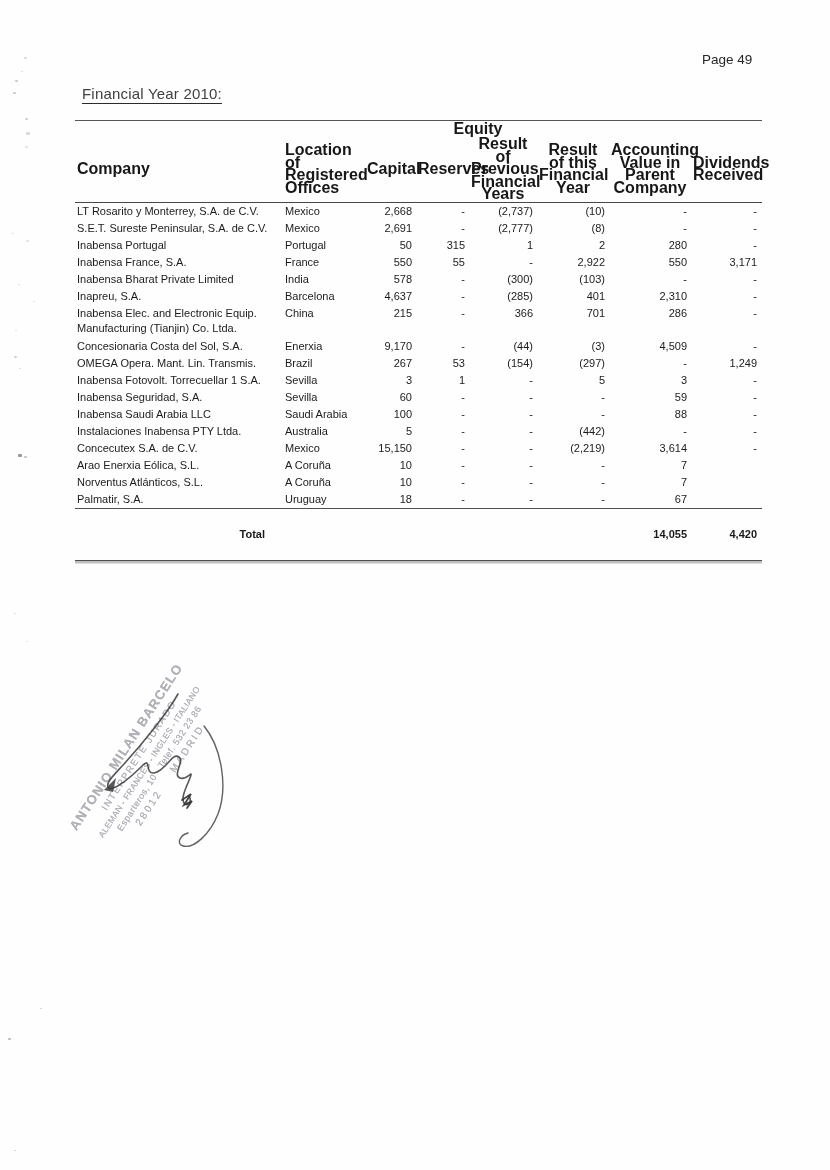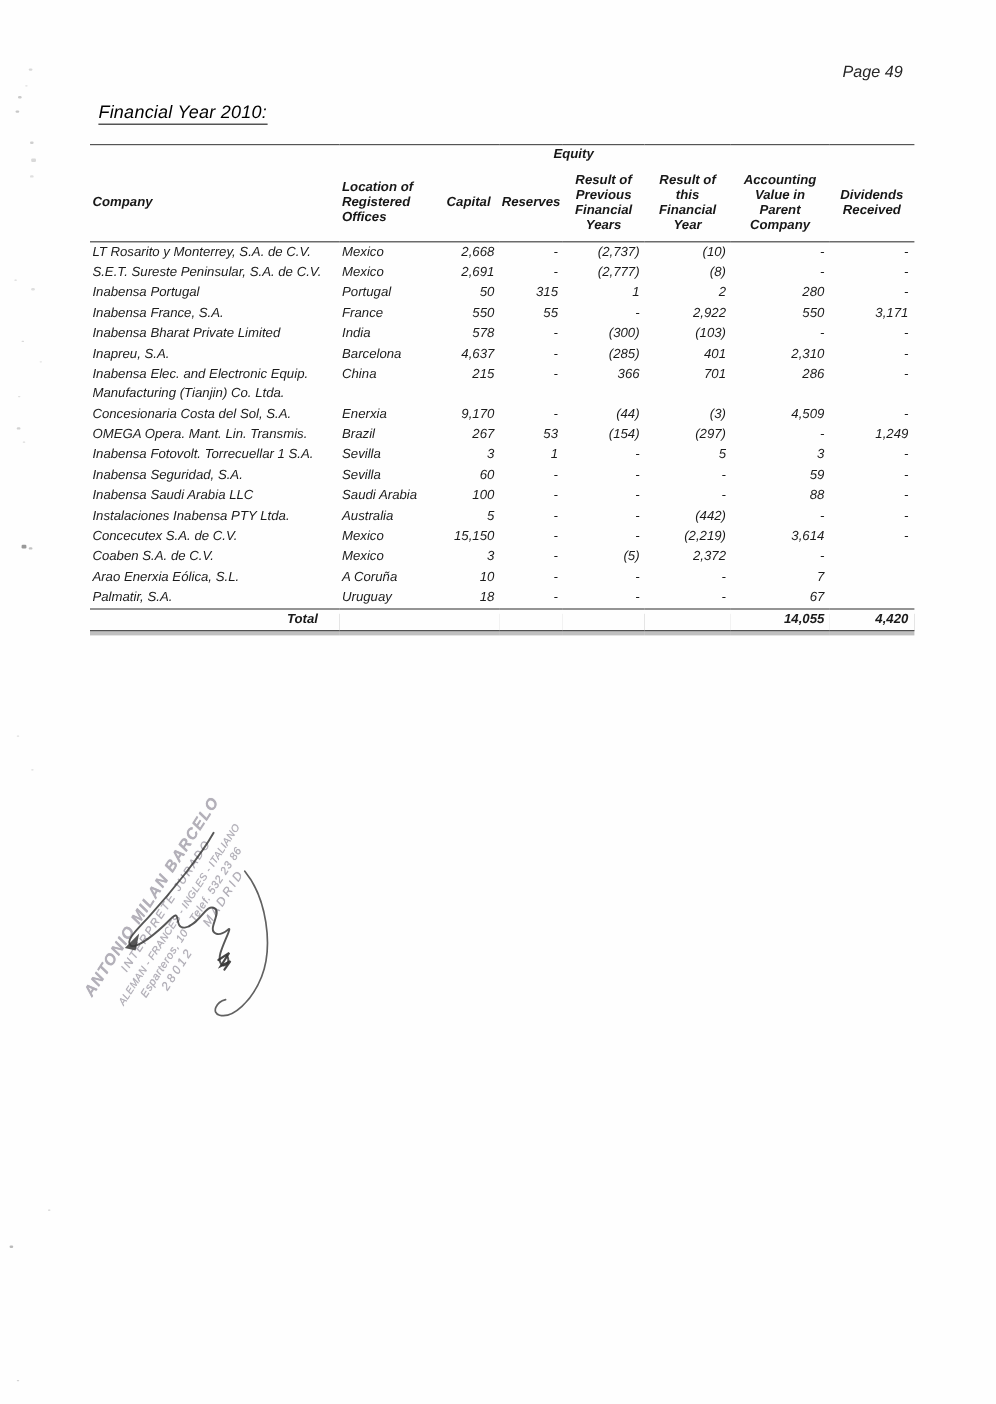--- a/index.html
+++ b/index.html
@@ -1,57 +1,57 @@
 <!DOCTYPE html>
 <html><head>
 <meta charset="utf-8">
 <title>Page 49</title>
 <style>
   html,body{margin:0;padding:0;}
   body{
     width:830px;height:1170px;background:#ffffff;
     font-family:"Liberation Sans",sans-serif;color:#1b1b1b;
   }
-  .page{position:relative;width:830px;height:1170px;background:#fefefe;overflow:hidden;font-style:italic;}
+  .page{position:relative;width:830px;height:1170px;background:#fefefe;overflow:hidden;}
 
   .page-number{position:absolute;left:702px;top:52px;font-size:13.5px;color:#262626;}
 
-  .doc-title{position:absolute;left:82px;top:85px;font-size:15px;color:#000000;}
+  .doc-title{position:absolute;left:82px;top:85px;font-size:15px;color:#404040;}
   .doc-title span{border-bottom:1.5px solid #2b2b2b;padding-bottom:1px;letter-spacing:0.2px;}
 
   
   .fin-table{
     position:absolute;left:75px;top:120px;width:687px;
     border-collapse:collapse;table-layout:fixed;
     border-top:1.5px solid #555;
   }
   .fin-table col.c-company{width:208px;}
   .fin-table col.c-location{width:82px;}
   .fin-table col.c-capital{width:51px;}
   .fin-table col.c-reserves{width:53px;}
   .fin-table col.c-resprev{width:68px;}
   .fin-table col.c-resthis{width:72px;}
   .fin-table col.c-account{width:82px;}
   .fin-table col.c-divid{width:71px;}
 
-  thead th{font-weight:bold;font-size:11px;line-height:12.5px;padding:1px 2px;color:#171717;}
+  thead th{font-weight:bold;font-size:16px;line-height:12.5px;padding:1px 2px;color:#171717;}
   .group-row th{height:13px;vertical-align:top;padding-top:2px;}
   .group-row .equity{text-align:center;position:relative;left:-9px;}
   .head-row th{height:62px;text-align:center;vertical-align:middle;border-bottom:1.5px solid #474747;}
   .head-row .h-company,.head-row .h-location{text-align:left;}
 
   tbody td{font-size:11px;height:17px;line-height:17px;padding:0 2px;vertical-align:top;white-space:nowrap;color:#1b1b1b;}
   td.num{text-align:right;padding-right:4px;font-variant-numeric:tabular-nums;}
   td.c-divid{padding-right:5px;}
   tbody td.company.multi .line{line-height:15.5px;}
   tbody td.company.multi{padding-top:1px;padding-bottom:1px;}
   tr.center-values td{vertical-align:middle;}
 
   tfoot td{
-    font-weight:bold;font-size:11px;height:17px;line-height:17px;padding:0 2px;
+    font-weight:bold;font-size:11px;height:17px;line-height:17px;padding:17px 2px;
     border-top:1px solid #4f4f4f;
     border-bottom:1.5px solid #4f4f4f;
     box-shadow:0 3.5px 0 rgba(115,115,115,0.45);
   }
   tfoot td.num{text-align:right;padding-right:4px;}
   tfoot td.c-divid{padding-right:5px;}
   .total-label{text-align:right;padding-right:18px !important;}
 
   
   .stamp{
@@ -275,33 +275,33 @@
       <td>Mexico</td>
       <td class="num">15,150</td>
       <td class="num">-</td>
       <td class="num">-</td>
       <td class="num">(2,219)</td>
       <td class="num">3,614</td>
       <td class="num c-divid">-</td>
     </tr>
         <tr>
       <td class="company">
-            <div class="line">Coaben S.A. de C.V.</div>
-          </td>
-      <td>Mexico</td>
-      <td class="num">3</td>
-      <td class="num">-</td>
-      <td class="num">(5)</td>
-      <td class="num">2,372</td>
-      <td class="num">-</td>
+            <div class="line">Arao Enerxia Eólica, S.L.</div>
+          </td>
+      <td>A Coruña</td>
+      <td class="num">10</td>
+      <td class="num">-</td>
+      <td class="num">-</td>
+      <td class="num">-</td>
+      <td class="num">7</td>
       <td class="num c-divid"></td>
     </tr>
         <tr>
       <td class="company">
-            <div class="line">Arao Enerxia Eólica, S.L.</div>
+            <div class="line">Norventus Atlánticos, S.L.</div>
           </td>
       <td>A Coruña</td>
       <td class="num">10</td>
       <td class="num">-</td>
       <td class="num">-</td>
       <td class="num">-</td>
       <td class="num">7</td>
       <td class="num c-divid"></td>
     </tr>
         <tr>

